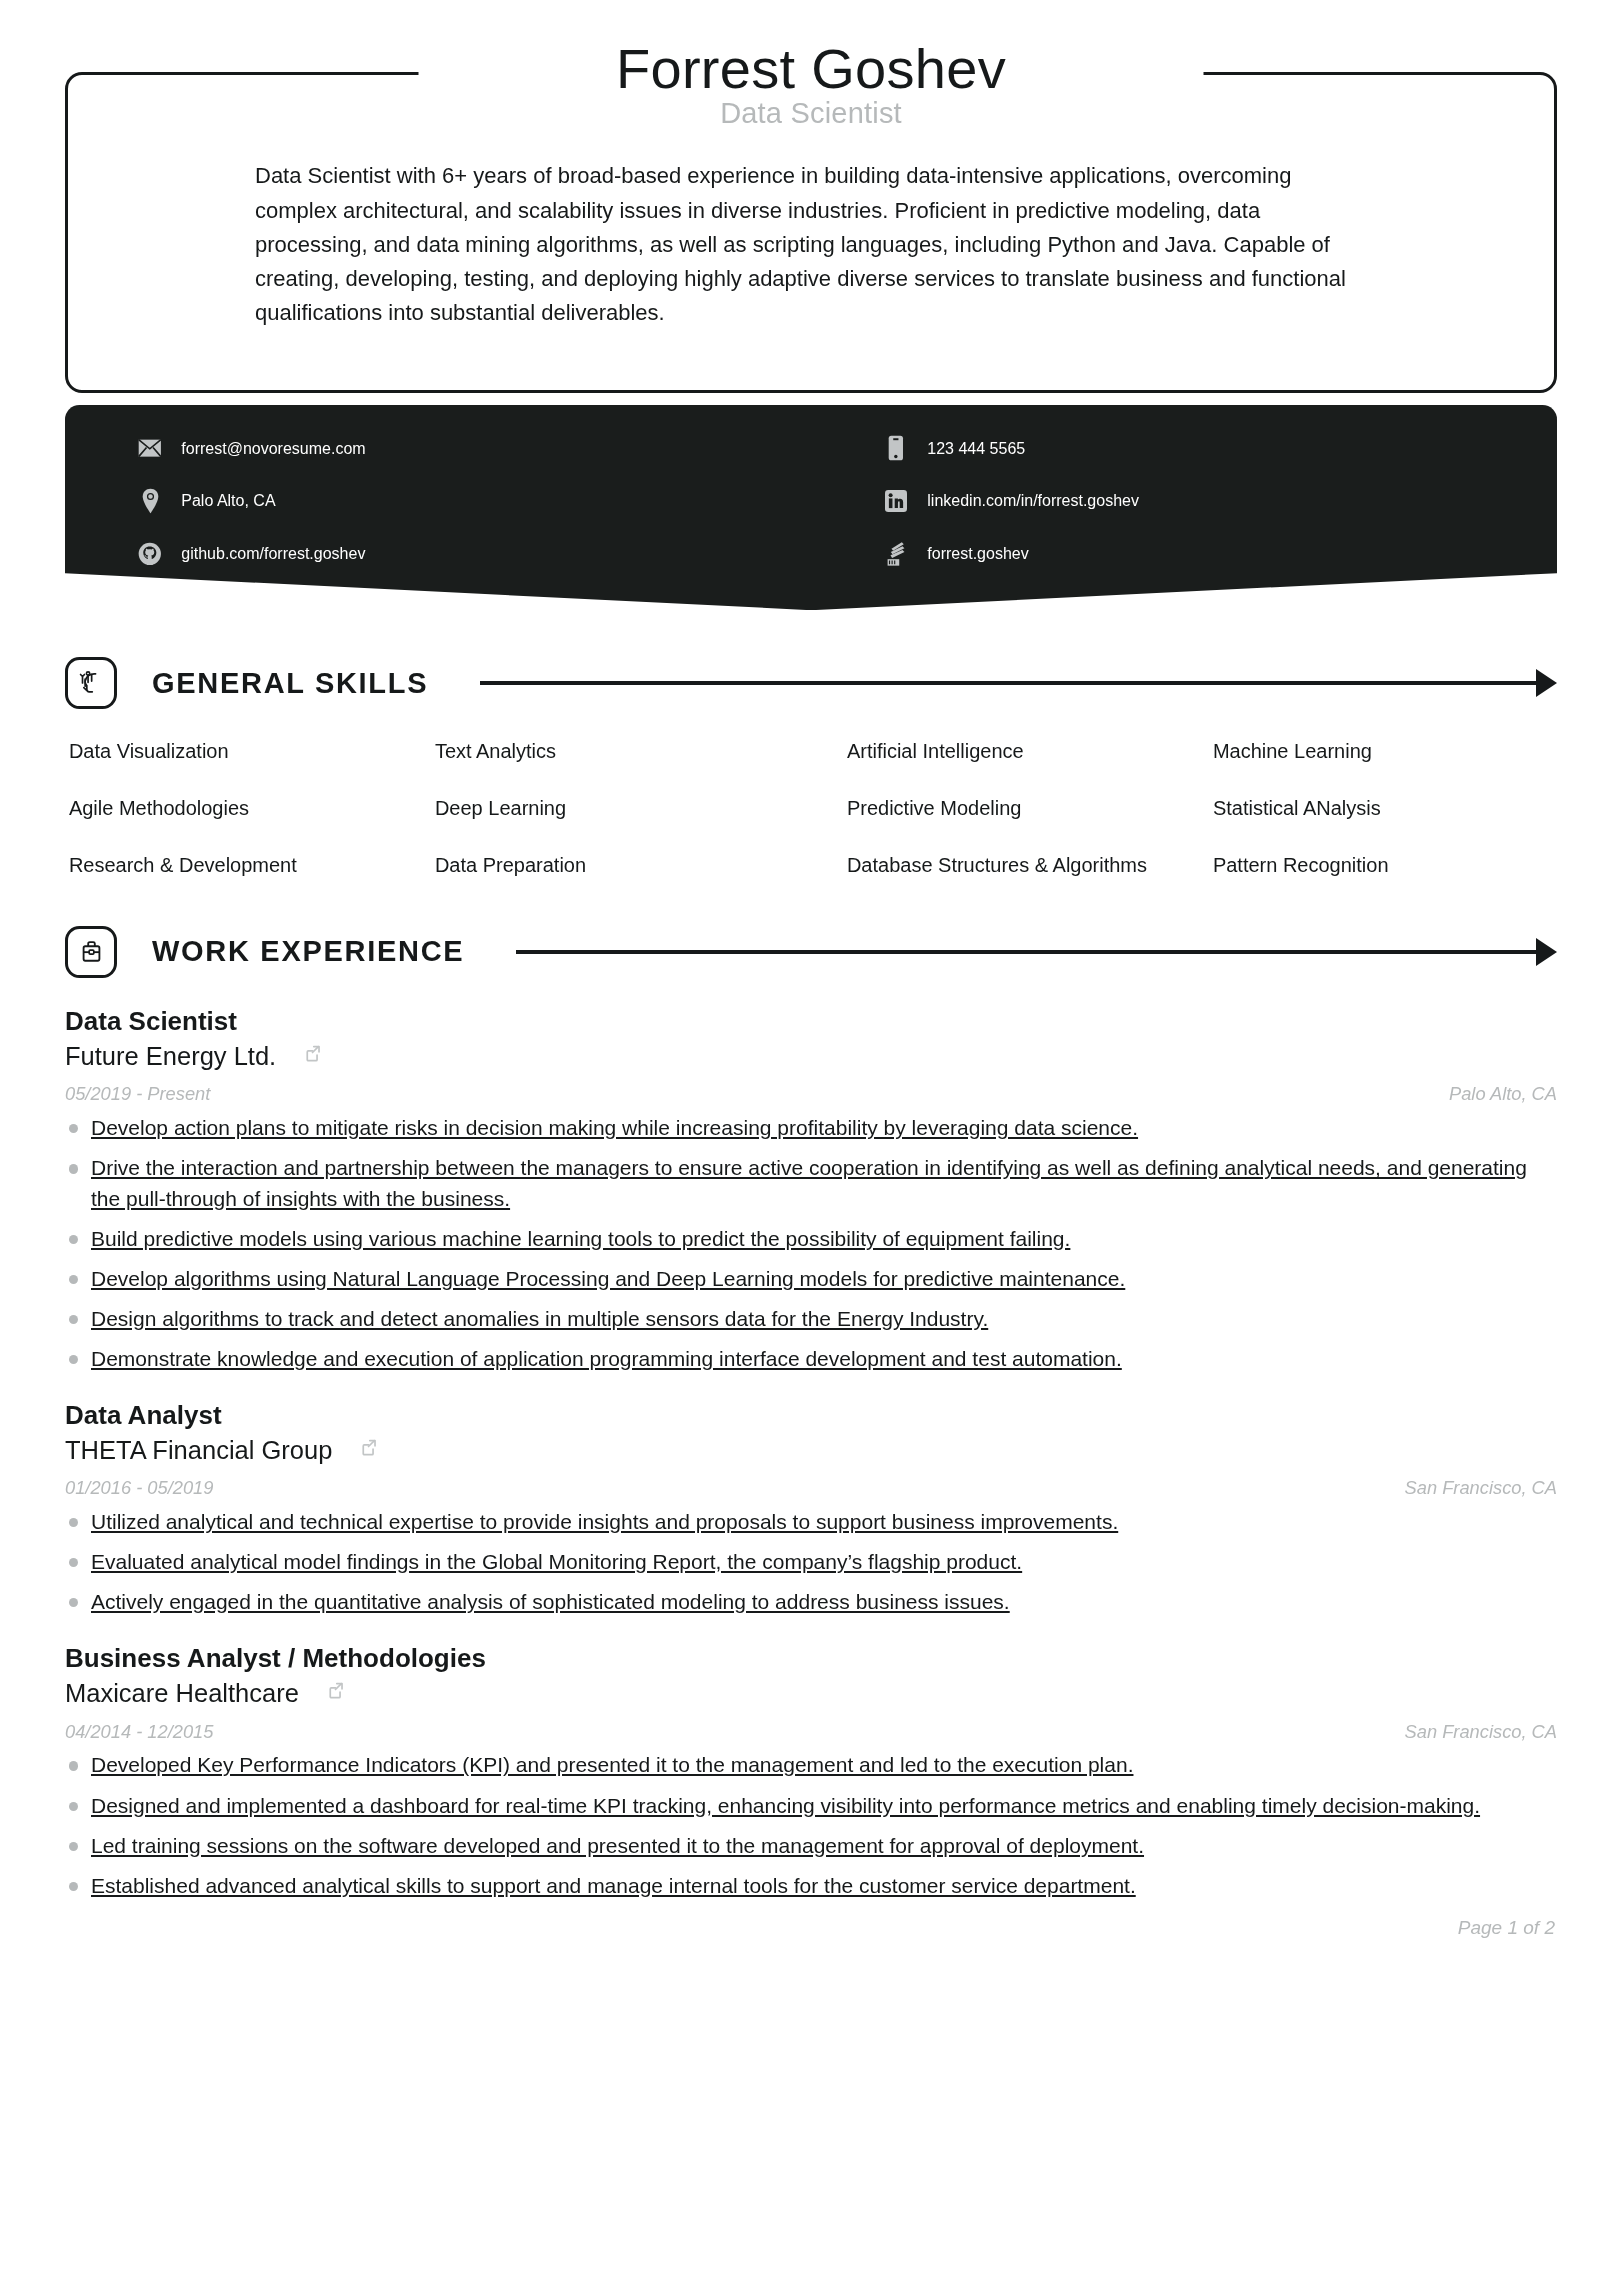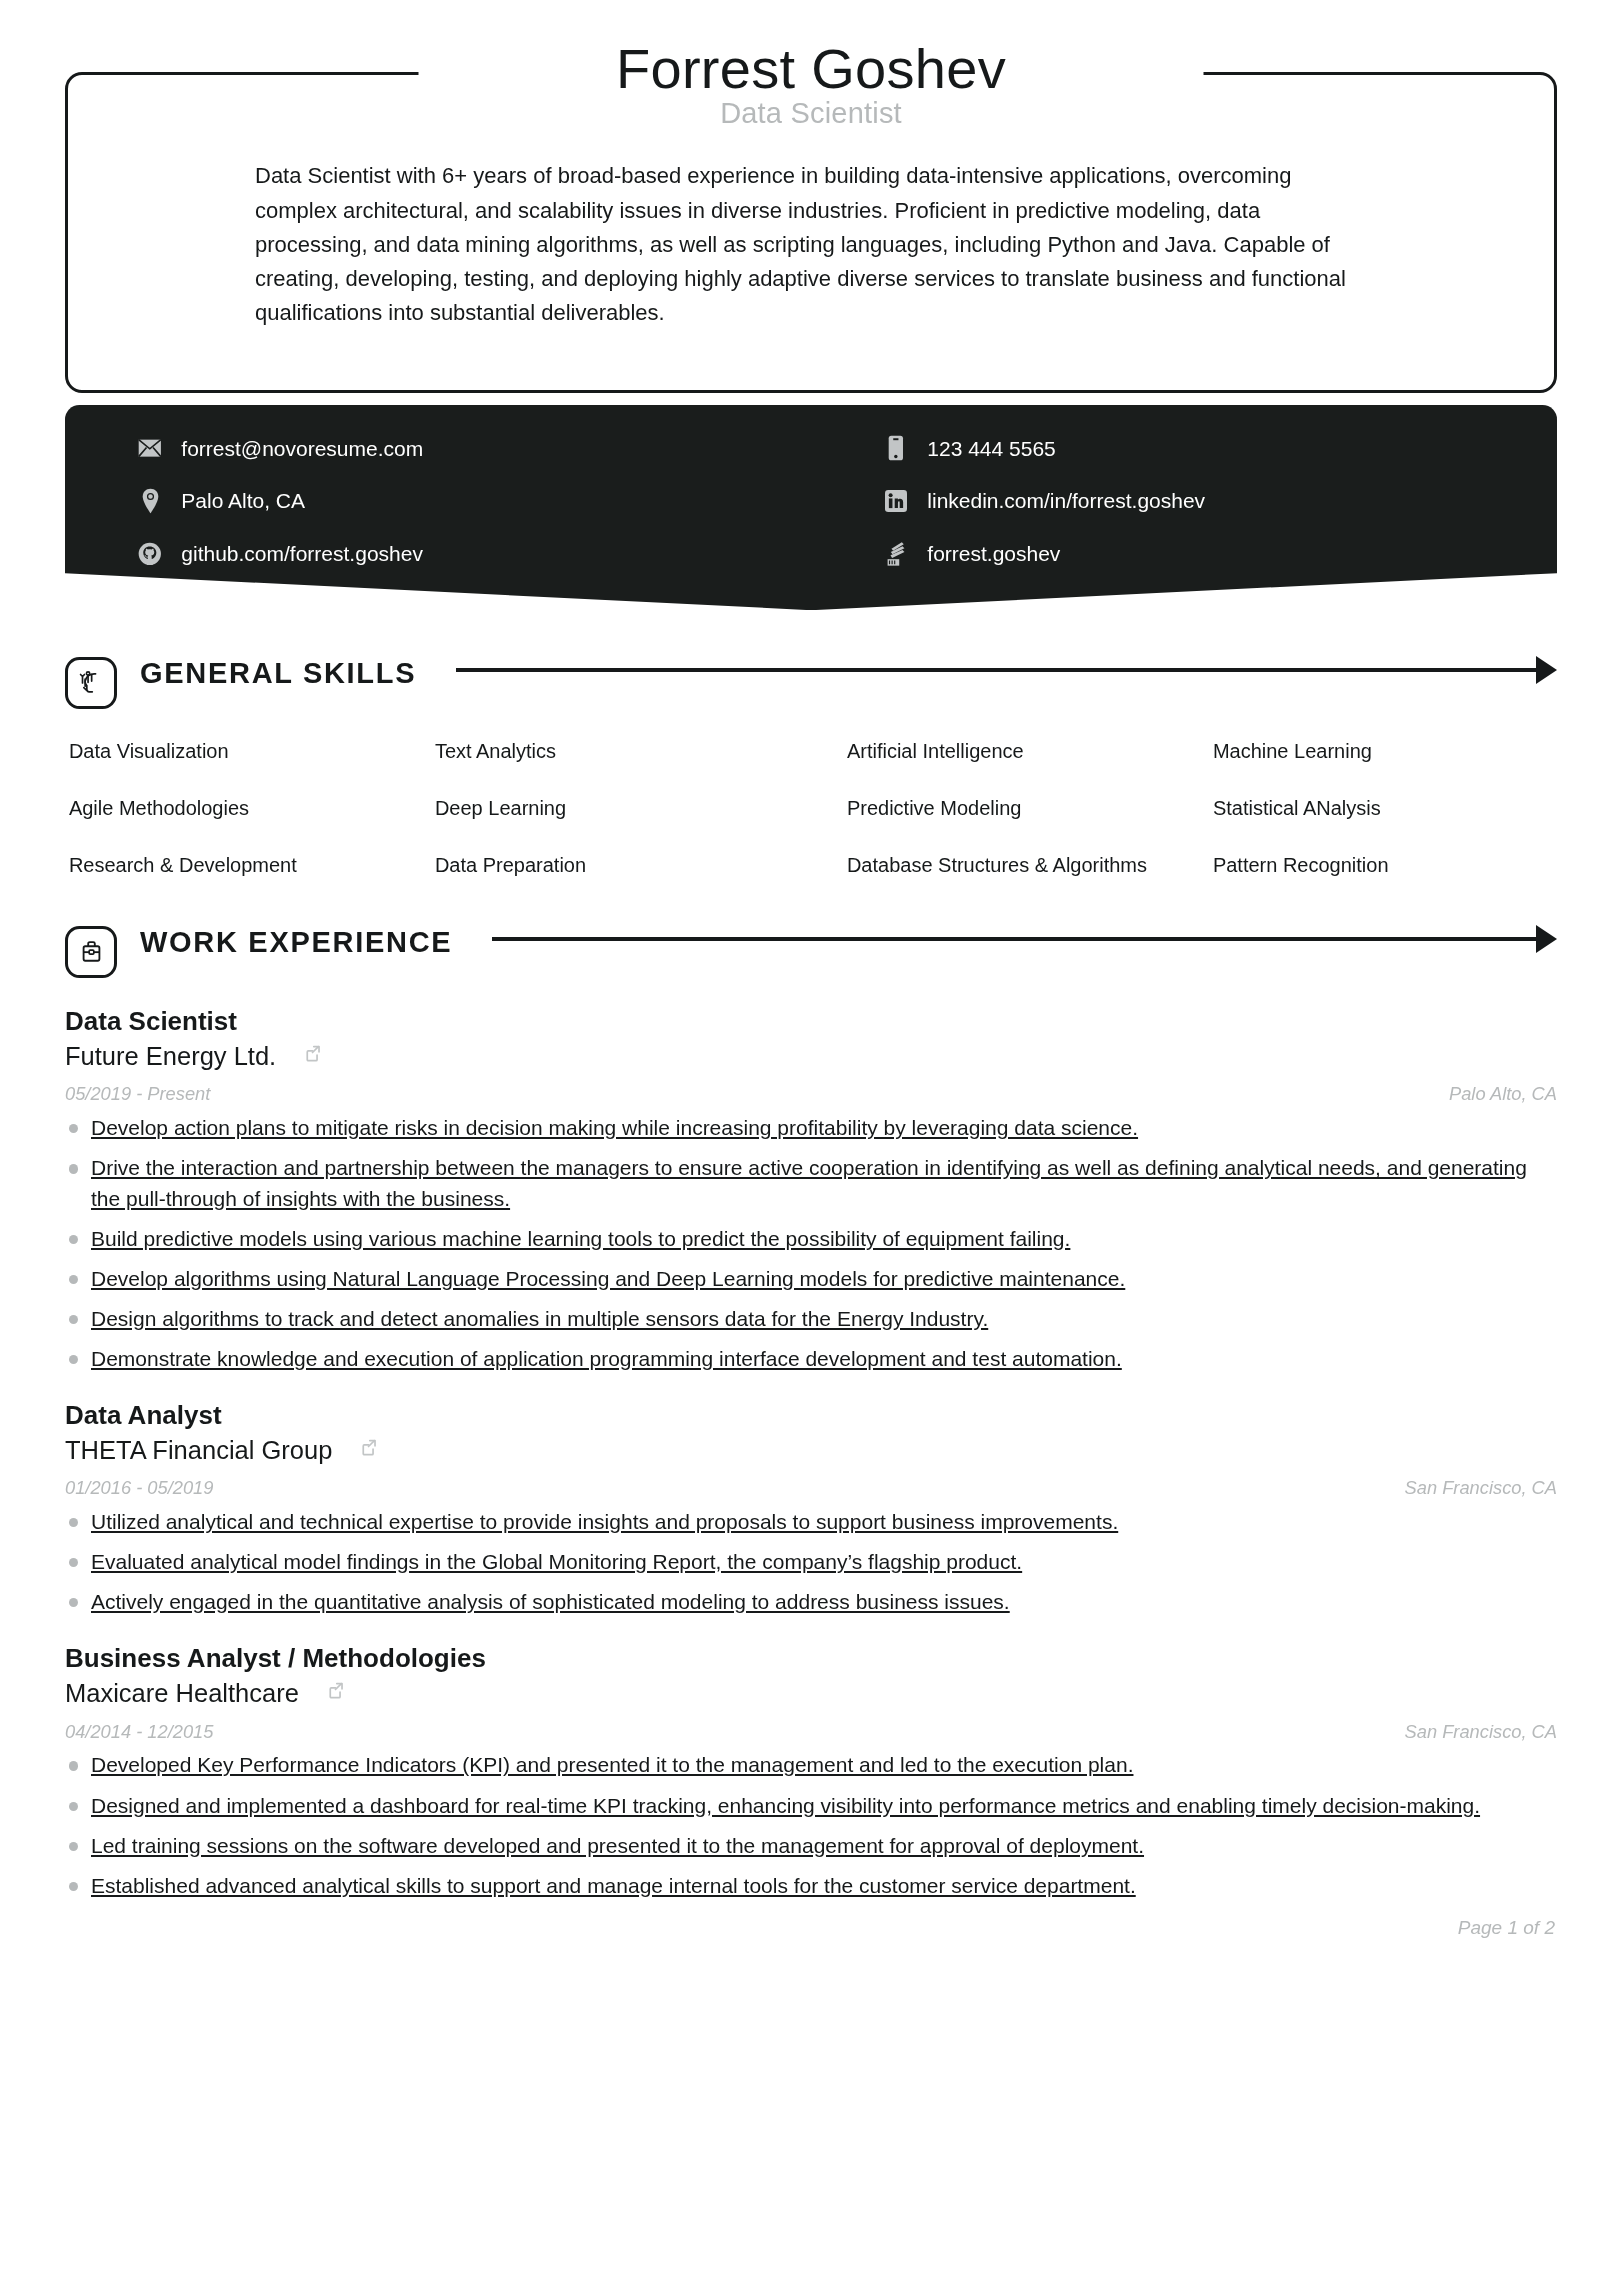--- a/index.html
+++ b/index.html
@@ -114,34 +114,34 @@
   .contact-item .ico {
     width: 26px;
     height: 29px;
     flex: 0 0 26px;
     display: flex;
     align-items: center;
     justify-content: center;
   }
 
   .contact-item .txt {
-    font-size: 21px;
+    font-size: 16px;
     color: #ffffff;
     line-height: 1.2;
   }
 
   .contact-col-right { padding-left: 72px; }
 
   
   .section { margin: 0 65px; }
 
   .section-head {
     display: flex;
-    align-items: flex-start;
-    gap: 23px;
+    align-items: center;
+    gap: 35px;
     margin-top: 47px;
     margin-bottom: 27.5px;
   }
 
   .section-badge {
     width: 52px;
     height: 52px;
     flex: 0 0 52px;
     border: 3.3px solid #16191a;
     border-radius: 14.4px;

